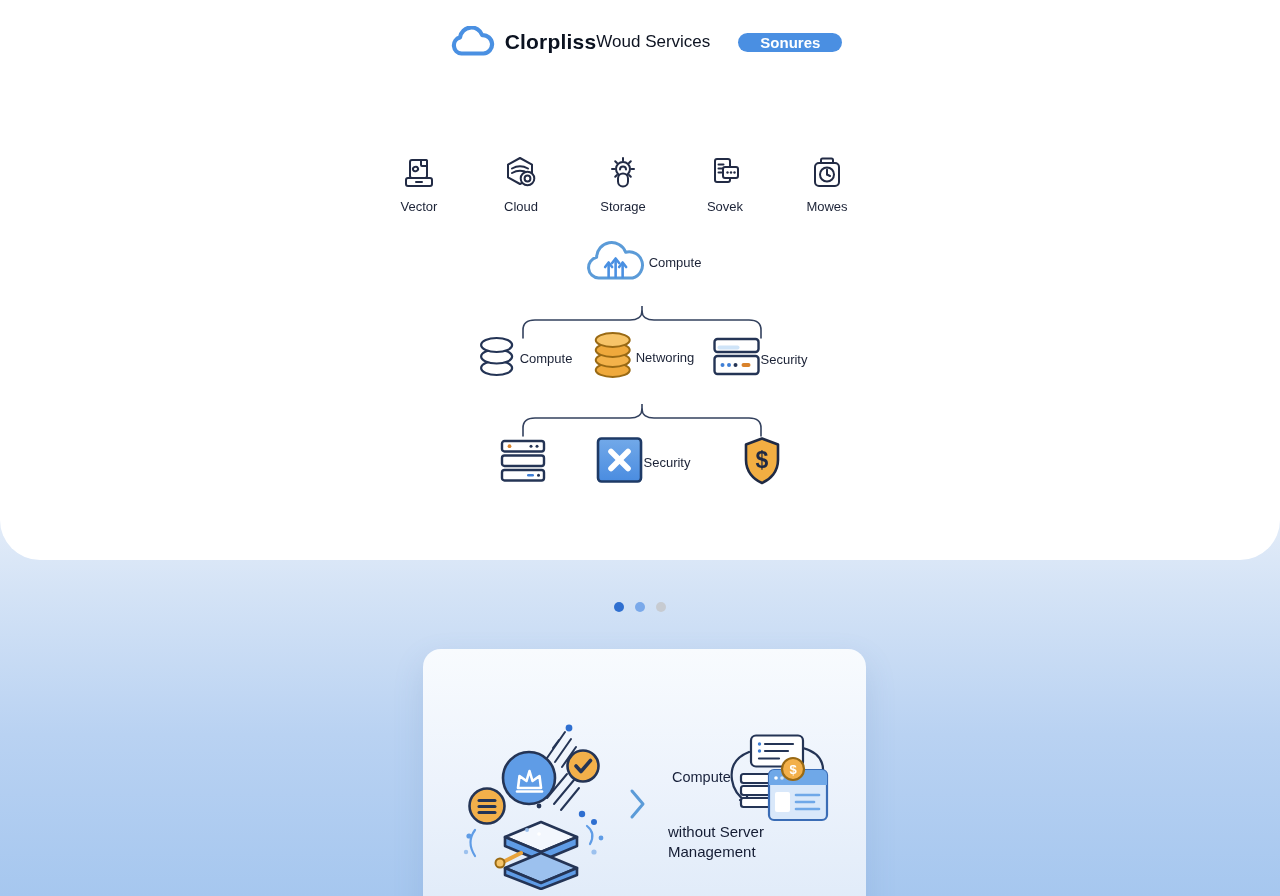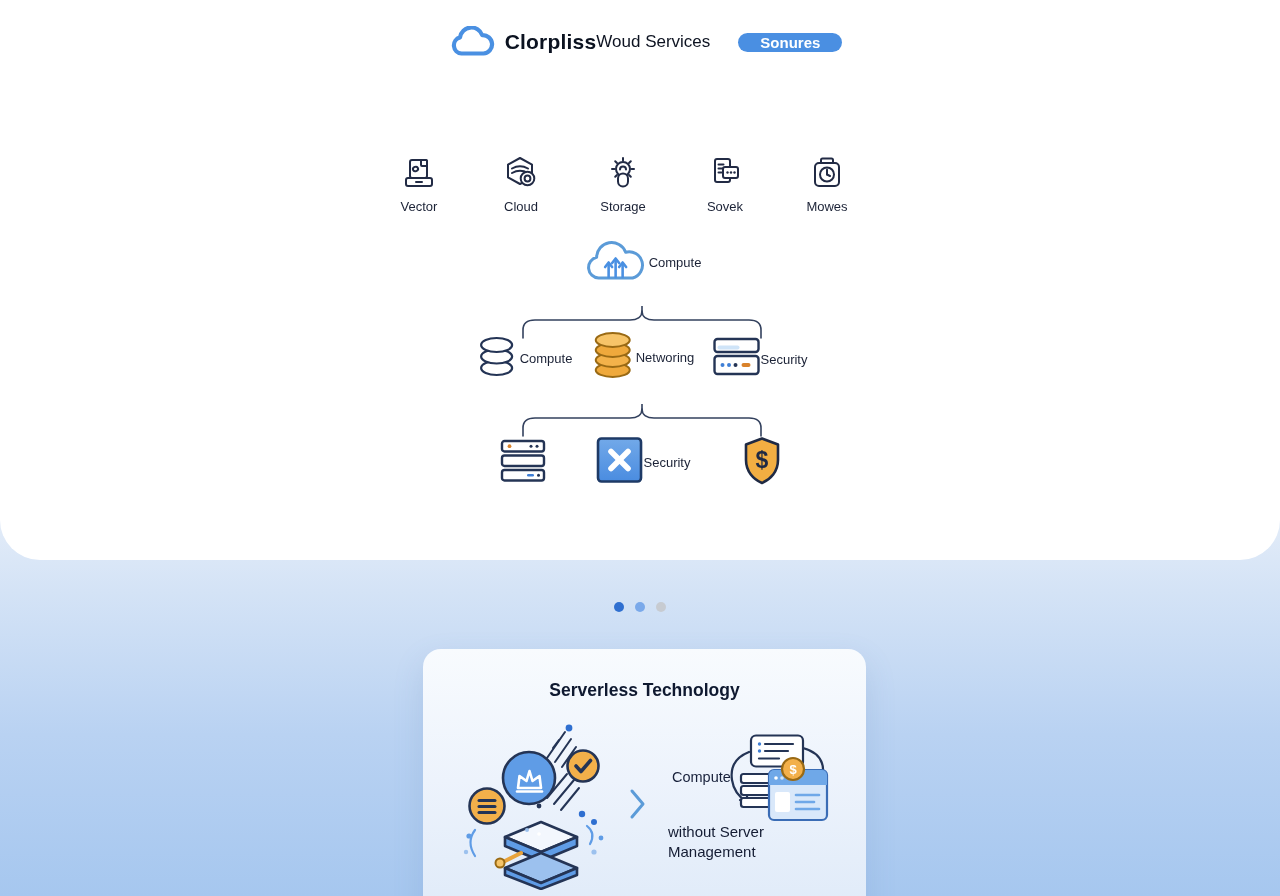--- a/index.html
+++ b/index.html
@@ -266,21 +266,20 @@
 
   </div>
 
   <div class="dots">
     <span class="dot active"></span>
     <span class="dot semi"></span>
     <span class="dot inactive"></span>
   </div>
 
   <div class="card">
-    <div class="card-title">Serverless Technology</div>
 
     <span class="illus-left">
       <svg width="172" height="168" viewBox="0 0 172 168" fill="none">
 
         <g stroke="#243455" stroke-width="2" stroke-linecap="round">
           <line x1="92" y1="36" x2="110" y2="10"></line>
           <line x1="100" y1="40" x2="116" y2="17"></line>
           <line x1="107" y1="45" x2="121" y2="25"></line>
           <line x1="98" y1="26" x2="104" y2="18"></line>
         </g>

